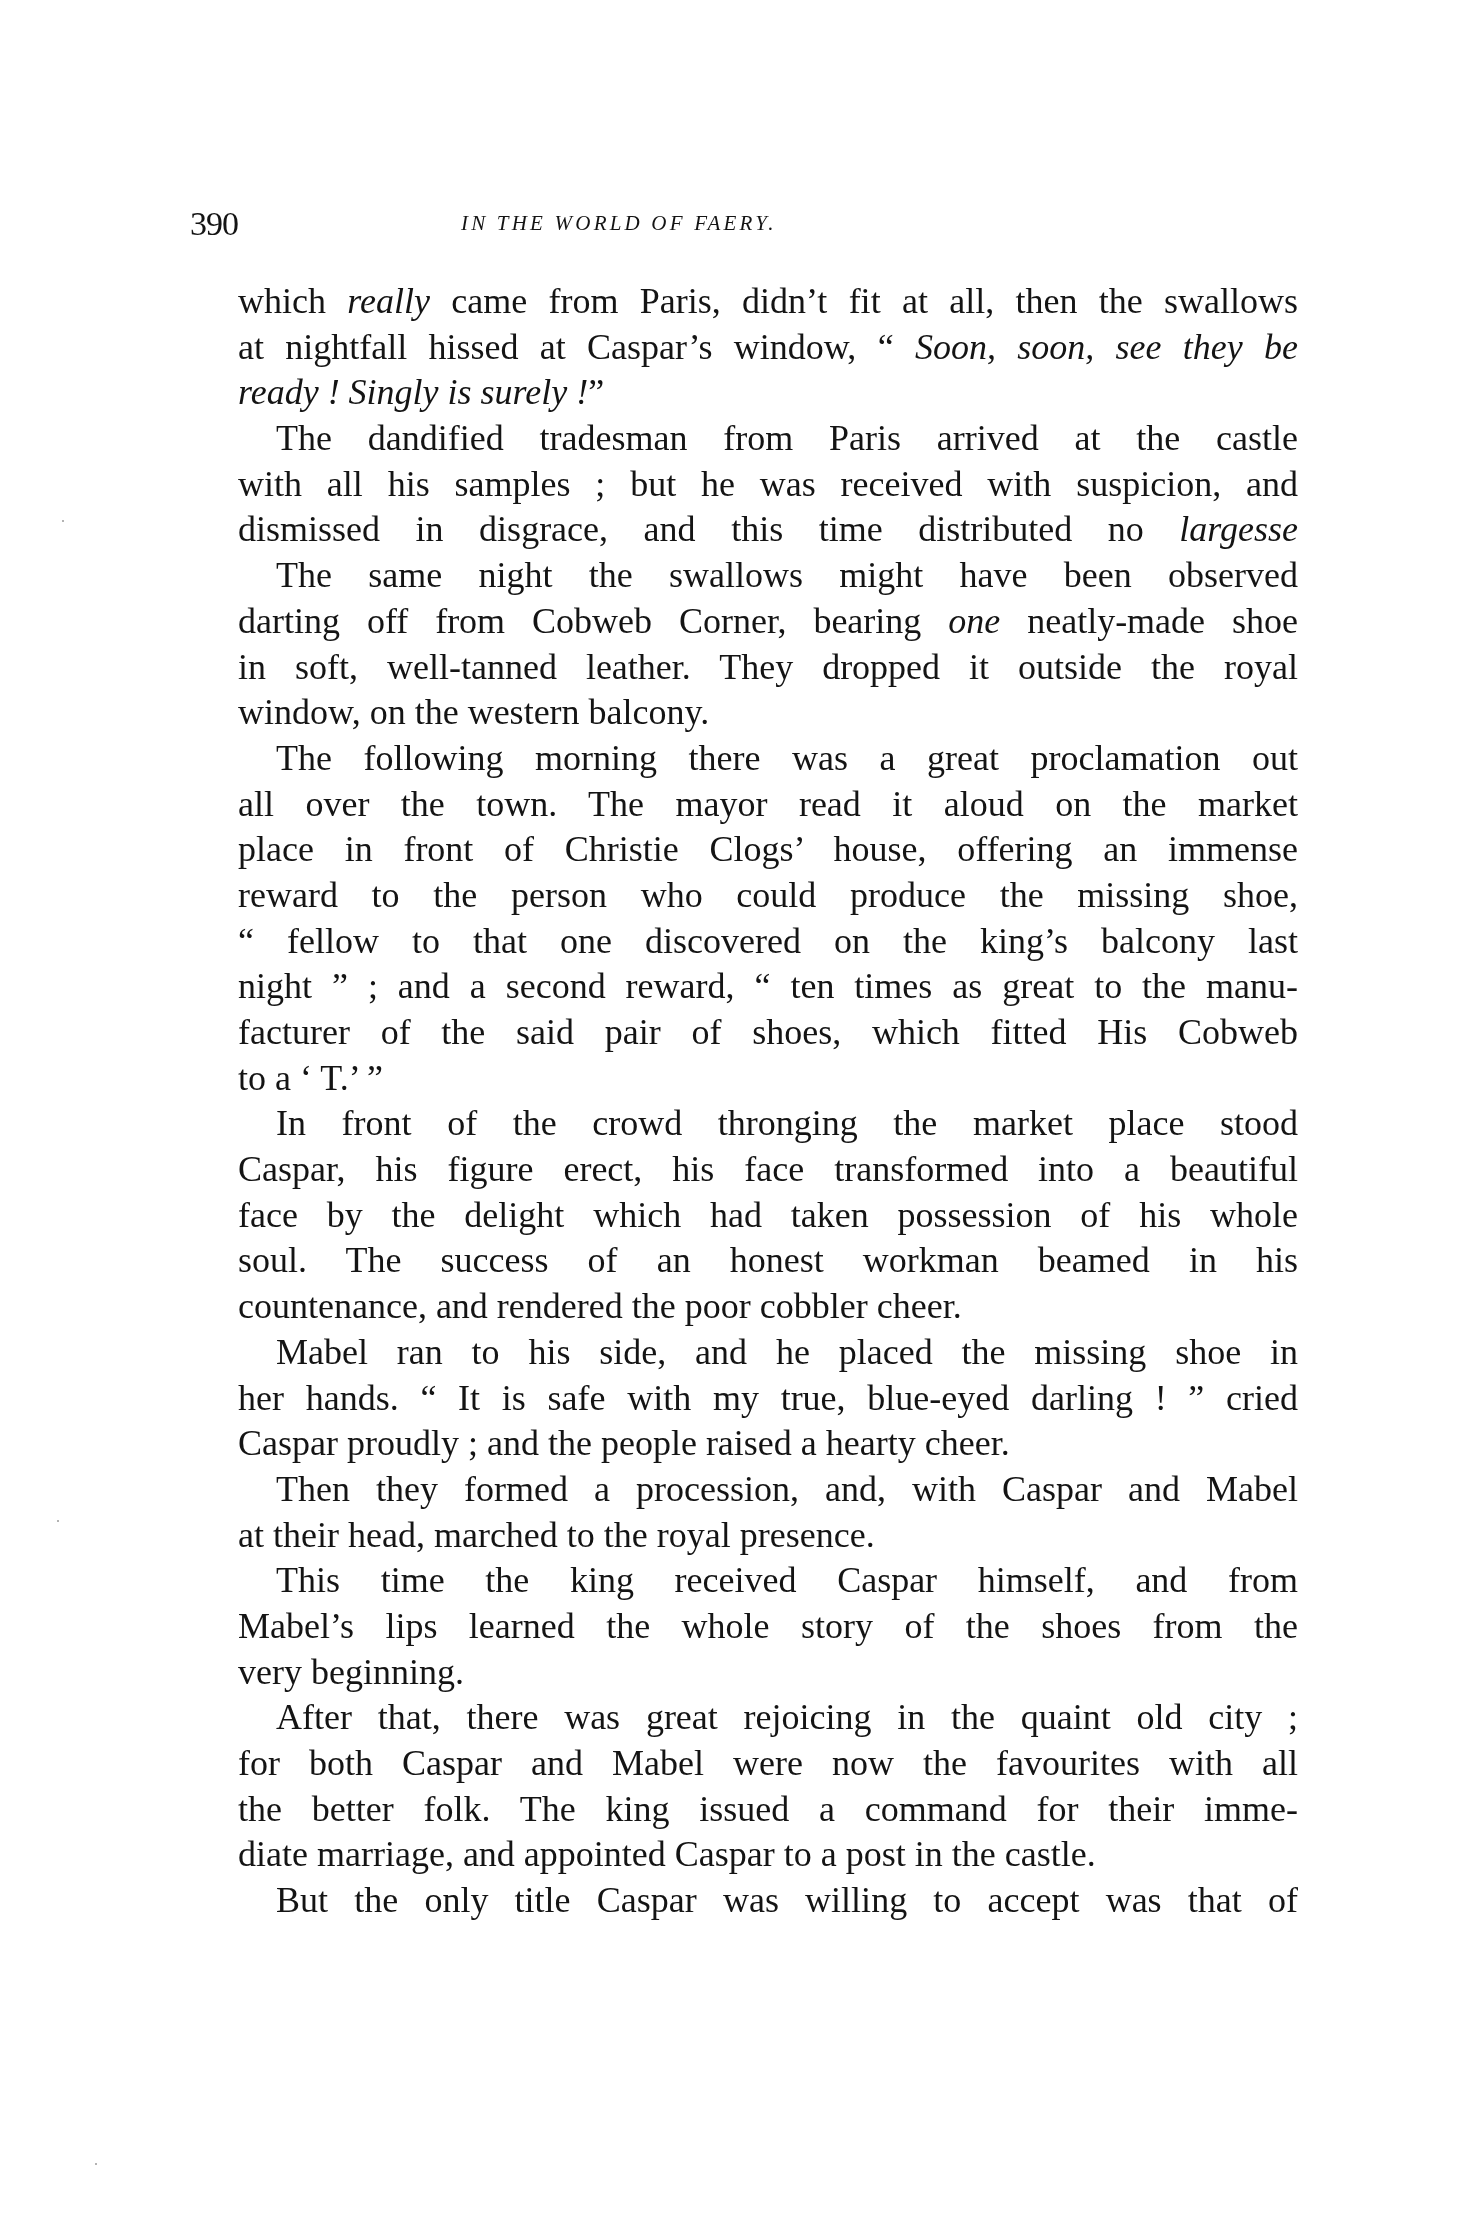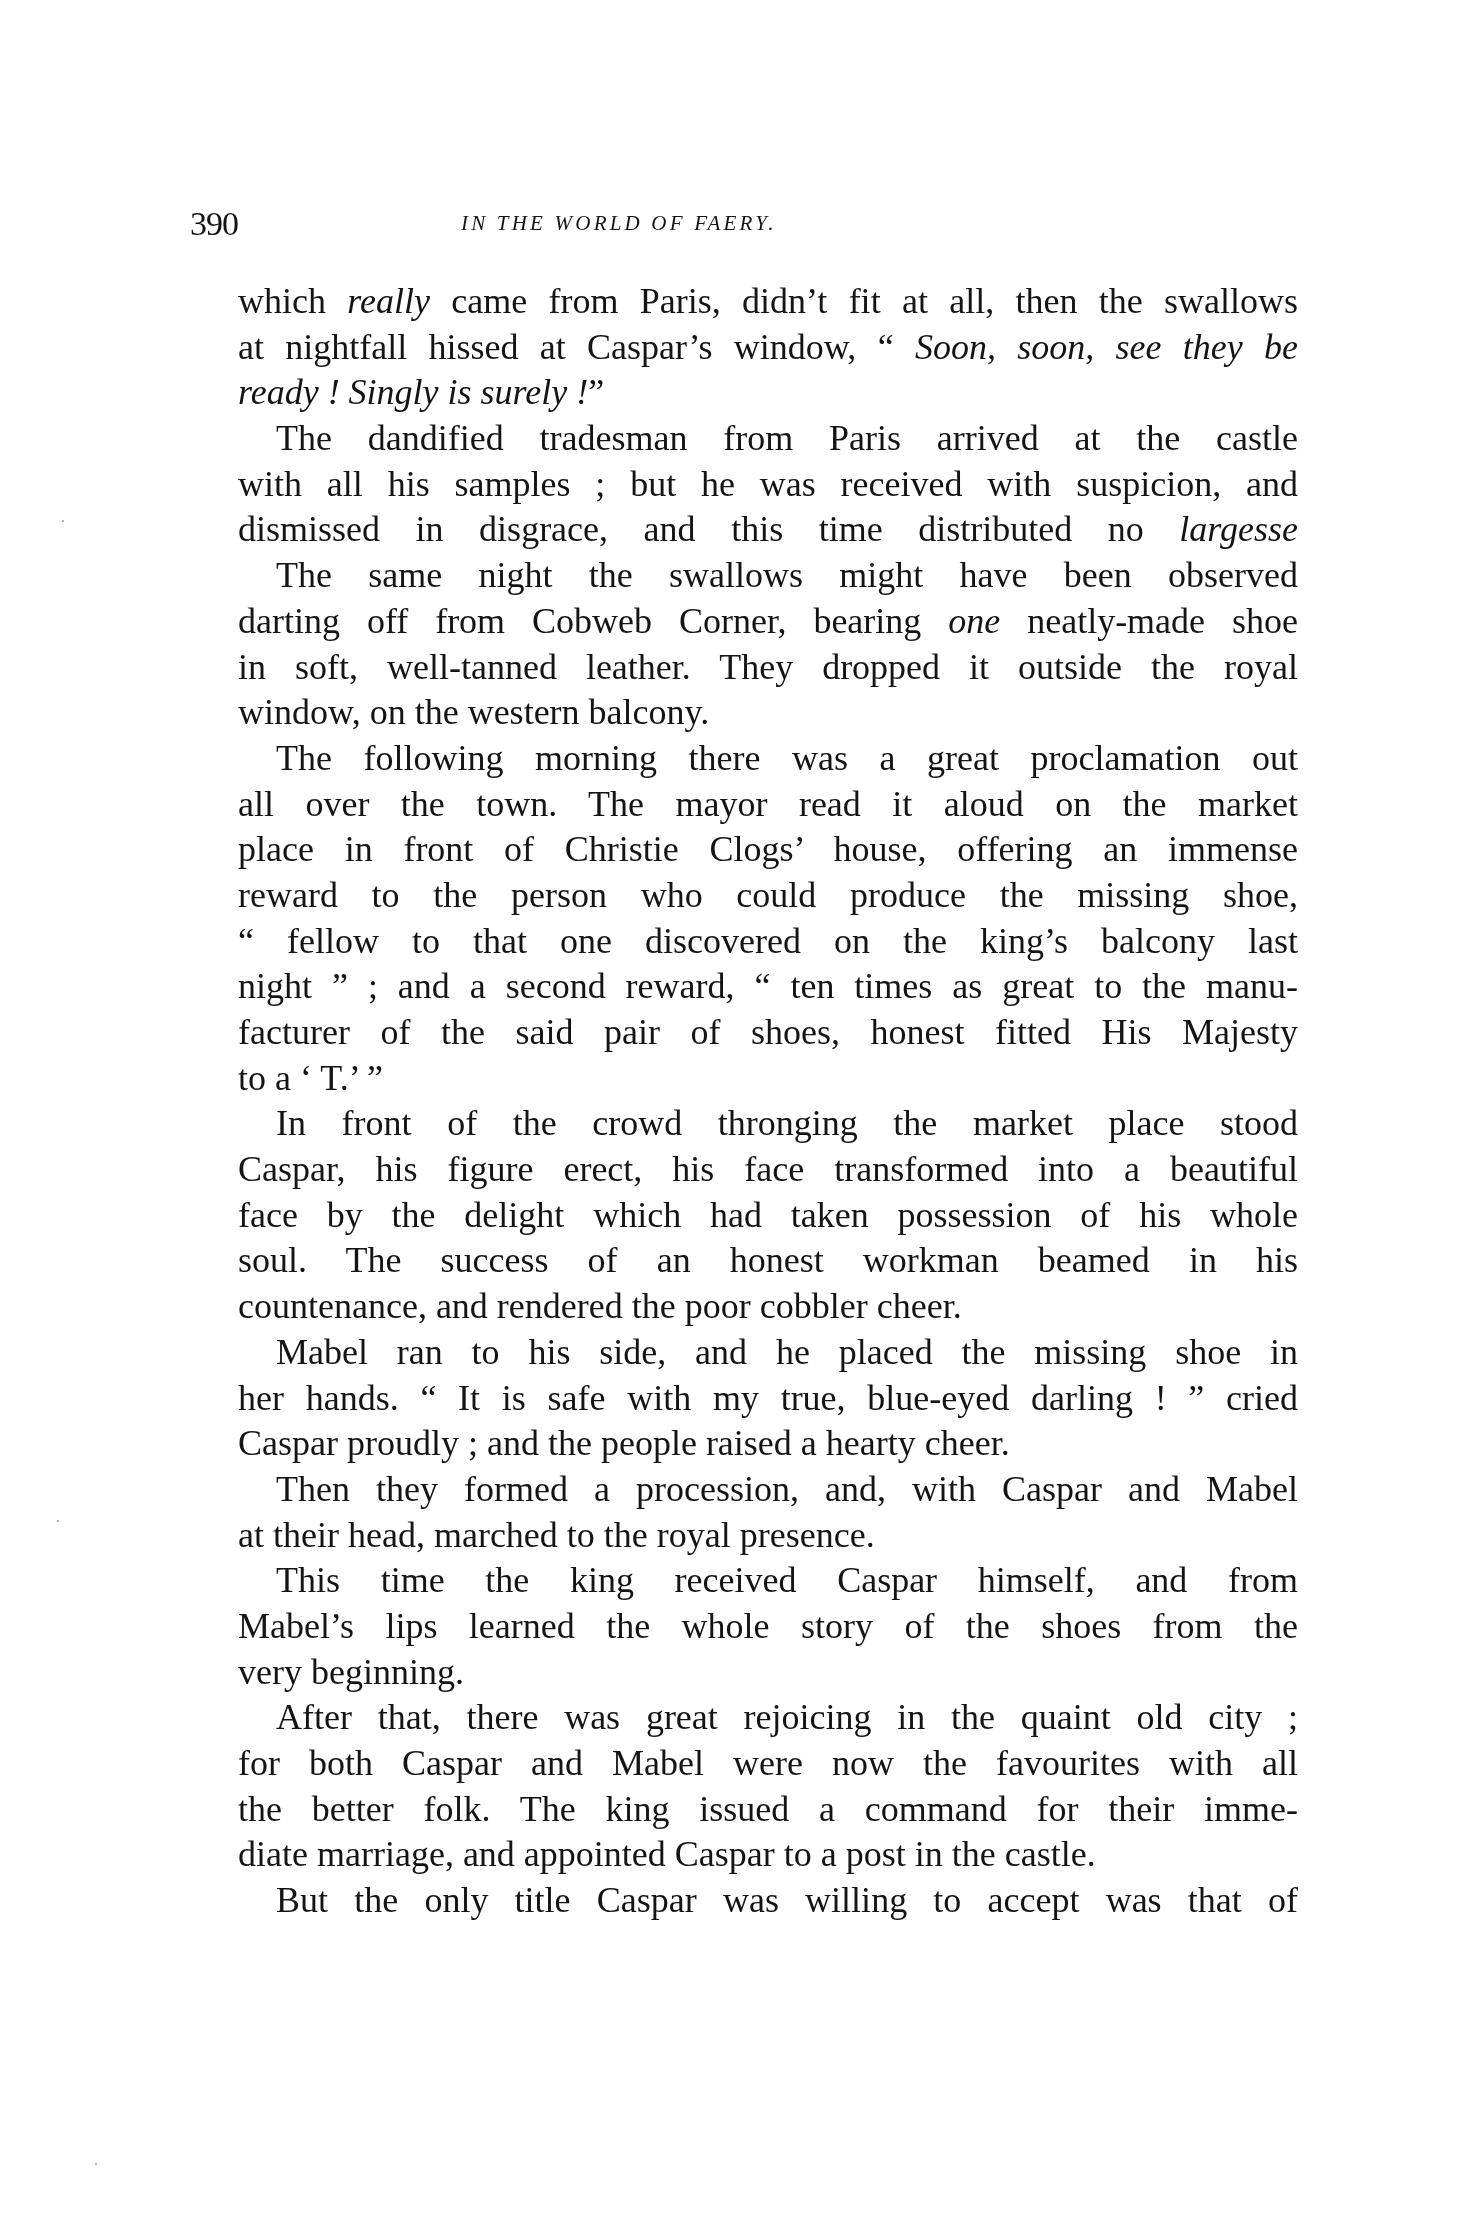--- a/index.html
+++ b/index.html
@@ -99,21 +99,21 @@
       <div class="line indent"><span class="">The same night the swallows might have been observed</span></div>
       <div class="line"><span class="">darting off from Cobweb Corner, bearing </span><span class="it">one</span><span class=""> neatly-made shoe</span></div>
       <div class="line"><span class="">in soft, well-tanned leather.  They dropped it outside the royal</span></div>
       <div class="line last"><span class="">window, on the western balcony.</span></div>
       <div class="line indent"><span class="">The following morning there was a great proclamation out</span></div>
       <div class="line"><span class="">all over the town.  The mayor read it aloud on the market</span></div>
       <div class="line"><span class="">place in front of Christie Clogs’ house, offering an immense</span></div>
       <div class="line"><span class="">reward to the person who could produce the missing shoe,</span></div>
       <div class="line"><span class="">“ fellow to that one discovered on the king’s balcony last</span></div>
       <div class="line"><span class="">night ” ; and a second reward, “ ten times as great to the manu-</span></div>
-      <div class="line"><span class="">facturer of the said pair of shoes, honest fitted His Majesty</span></div>
+      <div class="line"><span class="">facturer of the said pair of shoes, which fitted His Cobweb</span></div>
       <div class="line last"><span class="">to a ‘ T.’ ”</span></div>
       <div class="line indent"><span class="">In front of the crowd thronging the market place stood</span></div>
       <div class="line"><span class="">Caspar, his figure erect, his face transformed into a beautiful</span></div>
       <div class="line"><span class="">face by the delight which had taken possession of his whole</span></div>
       <div class="line"><span class="">soul.  The success of an honest workman beamed in his</span></div>
       <div class="line last"><span class="">countenance, and rendered the poor cobbler cheer.</span></div>
       <div class="line indent"><span class="">Mabel ran to his side, and he placed the missing shoe in</span></div>
       <div class="line"><span class="">her hands.  “ It is safe with my true, blue-eyed darling ! ” cried</span></div>
       <div class="line last"><span class="">Caspar proudly ; and the people raised a hearty cheer.</span></div>
       <div class="line indent"><span class="">Then they formed a procession, and, with Caspar and Mabel</span></div>

